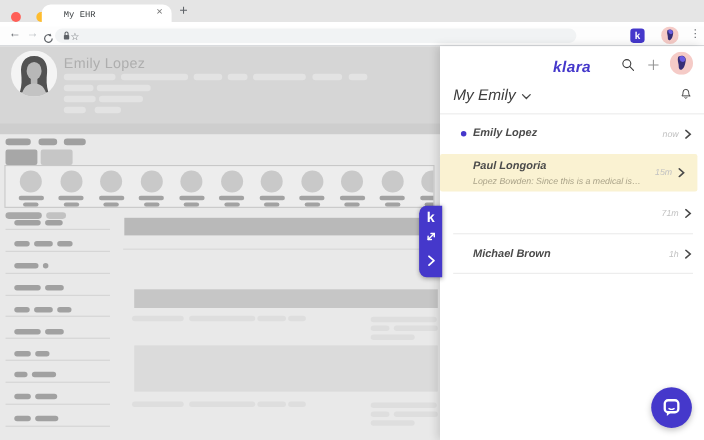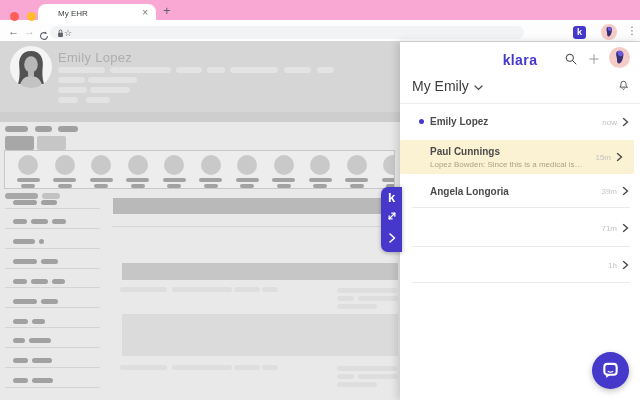--- a/index.html
+++ b/index.html
@@ -3,21 +3,21 @@
 <meta charset="utf-8">
 <style>
   html,body{margin:0;padding:0;}
   body{
     width:640px;height:400px;position:relative;overflow:hidden;
     font-family:"Liberation Sans", sans-serif;background:#fff;
     --brand:#4538cb; --hl:#faf2d2;
   }
   .abs{position:absolute;}
   
-  #tabstrip{position:absolute;left:0;top:0;width:640px;height:20px;background:#f9a8d4;}
+  #tabstrip{position:absolute;left:0;top:0;width:640px;height:20px;background:#e5e5e5;font-family:Liberation Mono, monospace;}
   .tl{display:inline-block;width:9px;height:9px;border-radius:50%;margin-right:4px;}
   #traffic{position:absolute;left:10px;top:7px;}
   .tl.red{background:#ff5f57;} .tl.yellow{background:#febc2e;} .tl.green{background:#28c840;}
   #tab{position:absolute;left:38px;top:4px;width:118px;height:20px;background:#fff;border-radius:8px 8px 0 0;}
   #tab .tab-title{position:absolute;left:20px;top:5px;font-size:8px;color:#3c4043;}
   #tab .tab-close{position:absolute;right:8px;top:3px;font-size:10px;color:#777;line-height:12px;}
   #newtab{position:absolute;left:163px;top:3px;font-size:13px;color:#5f6368;}
   #toolbar{position:absolute;left:0;top:24px;width:640px;height:17px;background:#fdfdfd;border-bottom:1px solid #d5d8db;}
   .navglyph{position:absolute;top:1px;font-size:11px;color:#5f6368;}
   #fwd{color:#bcc0c4;}
@@ -31,21 +31,21 @@
   #ehr{position:absolute;left:0;top:42px;width:400px;height:358px;background:#e9e9e9;overflow:hidden;}
   #ehr-header{position:absolute;left:0;top:0;width:400px;height:70px;background:#d6d6d6;}
   #ehr-avatar{position:absolute;left:10px;top:4px;width:42px;height:42px;}
   #ehr-name{position:absolute;left:58px;top:8px;font-size:13px;color:#aeaeae;letter-spacing:.3px;}
   .ph{position:absolute;}
   #visitcard{position:absolute;left:4px;top:108px;width:391px;height:39px;background:#ededed;border:1px solid #c8c8c8;box-sizing:border-box;overflow:hidden;}
   
   #ktab{position:absolute;left:381px;top:187px;width:21px;height:65px;background:var(--brand);border-radius:7px 0 0 7px;box-shadow:0 1px 4px rgba(0,0,0,.3);display:flex;flex-direction:column;align-items:center;justify-content:space-evenly;z-index:6;}
   #ktab .k{color:#fff;font-size:13px;font-weight:bold;line-height:13px;}
   
-  #panel{position:absolute;left:400px;top:42px;width:240px;height:358px;background:#fff;box-shadow:-3px 0 8px rgba(0,0,0,.14);z-index:5;}
+  #panel{position:absolute;left:400px;top:42px;width:240px;height:358px;background:#fff;box-shadow:-3px 0 8px rgba(0,0,0,.14);z-index:5;font-style:italic;}
   #logo{position:absolute;left:50%;top:10px;transform:translateX(-50%);font-size:14px;font-weight:bold;color:var(--brand);letter-spacing:.4px;}
   #p-search{position:absolute;left:164px;top:10px;}
   #p-plus{position:absolute;left:187px;top:10px;}
   #p-avatar{position:absolute;left:209px;top:5px;width:21px;height:21px;}
   #inbox-title{position:absolute;left:12px;top:36px;font-size:14px;font-weight:500;color:#3d3d3d;display:flex;align-items:center;gap:5px;}
   #bell{position:absolute;left:217px;top:36px;}
   #rows{position:absolute;left:0;top:61px;width:240px;}
   .row{position:relative;display:flex;flex-direction:column;justify-content:center;padding-left:30px;box-sizing:border-box;}
   .row .name{font-size:10px;font-weight:bold;color:#4b4b4b;}
   .row .sub{font-size:8px;color:#aaa389;margin-top:3px;white-space:nowrap;overflow:hidden;text-overflow:ellipsis;max-width:155px;}
@@ -292,49 +292,40 @@
       <span class="dot"></span>
       <span class="name">Emily Lopez</span>
       <span class="meta">
         <span class="time">now</span>
         <svg width="7" height="9" viewBox="0 0 7 9" stroke="#4a4a4a" stroke-width="1.4" fill="none" stroke-linecap="round">
             <path d="M1.5 1 L5.5 4.5 L1.5 8"></path>
           </svg>
       </span>
     </div>
     <div class="row hl" style="height:34px">
-      <span class="name">Paul Cunnings</span>
+      <span class="name">Paul Longoria</span>
       <span class="sub">Lopez Bowden: Since this is a medical iss...</span>
       <span class="meta">
         <span class="time">15m</span>
         <svg width="7" height="9" viewBox="0 0 7 9" stroke="#4a4a4a" stroke-width="1.4" fill="none" stroke-linecap="round">
             <path d="M1.5 1 L5.5 4.5 L1.5 8"></path>
           </svg>
       </span>
-    </div>
-    <div class="row" style="height:34px">
-      <span class="name">Angela Longoria</span>
-      <span class="meta">
-        <span class="time">39m</span>
-        <svg width="7" height="9" viewBox="0 0 7 9" stroke="#4a4a4a" stroke-width="1.4" fill="none" stroke-linecap="round">
-            <path d="M1.5 1 L5.5 4.5 L1.5 8"></path>
-          </svg>
-      </span>
-      <span class="line"></span>
     </div>
     <div class="row" style="height:39px">
       <span class="meta">
         <span class="time">71m</span>
         <svg width="7" height="9" viewBox="0 0 7 9" stroke="#4a4a4a" stroke-width="1.4" fill="none" stroke-linecap="round">
             <path d="M1.5 1 L5.5 4.5 L1.5 8"></path>
           </svg>
       </span>
       <span class="line"></span>
     </div>
     <div class="row" style="height:36px">
+      <span class="name">Michael Brown</span>
       <span class="meta">
         <span class="time">1h</span>
         <svg width="7" height="9" viewBox="0 0 7 9" stroke="#4a4a4a" stroke-width="1.4" fill="none" stroke-linecap="round">
             <path d="M1.5 1 L5.5 4.5 L1.5 8"></path>
           </svg>
       </span>
       <span class="line"></span>
     </div>
   </div>
 

